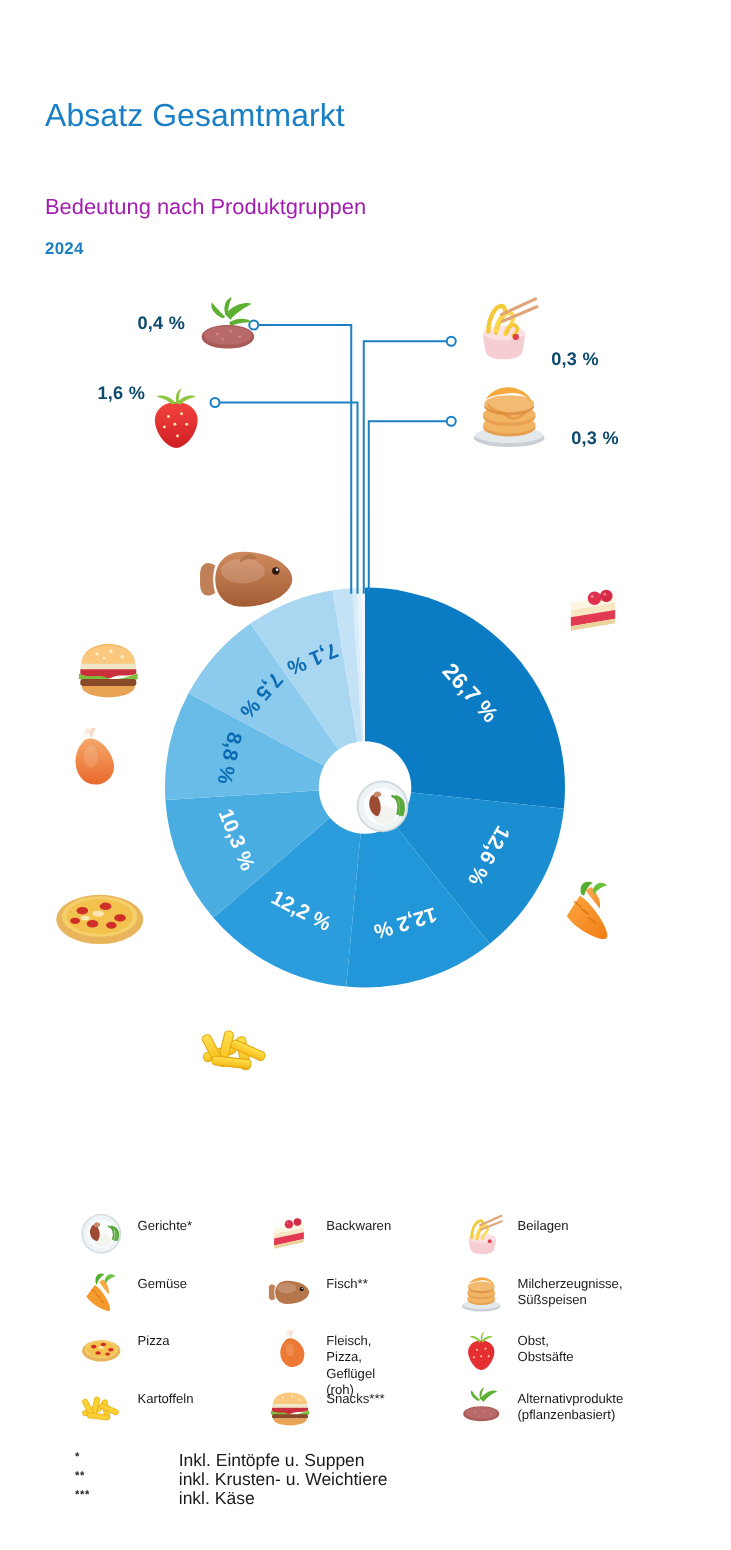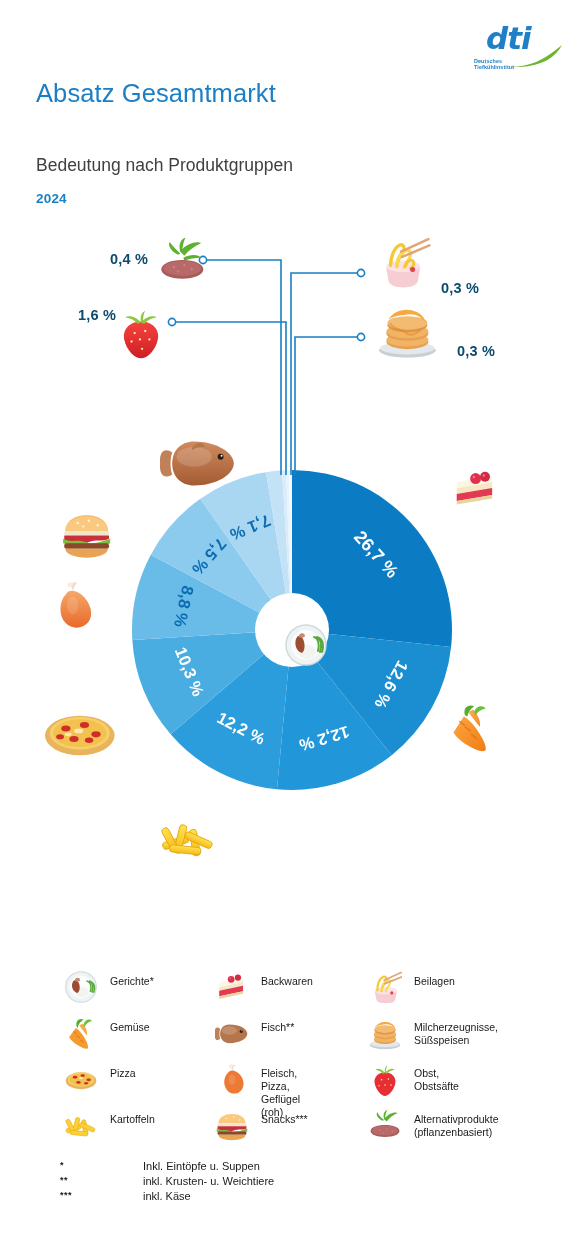--- a/index.html
+++ b/index.html
@@ -31,21 +31,21 @@
   }
 
   
   #title{
     position:absolute;left:36px;top:79px;width:420px;
     color:#1a7fc4;font-size:25.5px;line-height:28px;
     font-weight:400;letter-spacing:.1px;
   }
   #subtitle{
     position:absolute;left:36px;top:155px;width:420px;
-    color:#404040;font-size:17.5px;line-height:21px;font-weight:400;
+    color:#a21caf;font-size:17.5px;line-height:21px;font-weight:400;
   }
   #year{
     position:absolute;left:36px;top:191px;
     color:#1a7fc4;font-size:13.5px;font-weight:bold;letter-spacing:.2px;
   }
 
   
   #chart-area{position:absolute;left:0;top:225px;width:585px;height:680px;}
   #pie-svg{position:absolute;left:0;top:0;}
 
@@ -68,43 +68,33 @@
   }
 
   
   #footnotes{position:absolute;left:60px;top:1160px;width:400px;}
   .fn-row{position:relative;height:15px;}
   .fn-mark{
     position:absolute;left:0;top:0;font-size:9px;color:#1a1a1a;
     font-weight:bold;letter-spacing:.5px;
   }
   .fn-text{
-    position:absolute;left:83px;top:0;font-size:11px;color:#1a1a1a;
+    position:absolute;left:83px;top:0;font-size:14px;color:#1a1a1a;
   }
 
   .slice-label{
     font-weight:bold;
     font-family:"Liberation Sans", sans-serif;
   }
 </style>
 </head>
 <body>
 
 <div class="root">
 
-  <div id="logo">
-    <div class="dti">dti</div>
-    <svg class="swoosh" width="92" height="26" viewBox="0 0 92 26">
-      <path d="M2,14 C22,26 52,26 72,14 C80,9 85,5 90,1 C84,13 70,22 48,23 C26,24 10,20 2,14 Z" fill="#6cb52d"></path>
-    </svg>
-    <div class="subname">
-      <div>Deutsches</div>
-      <div>Tiefkühlinstitut</div>
-    </div>
-  </div>
 
   <div id="title">
     <div>Absatz Gesamtmarkt</div>
   </div>
   <div id="subtitle">Bedeutung nach Produktgruppen</div>
   <div id="year">2024</div>
 
   <div id="chart-area">
 
     <svg id="pie-svg" width="585" height="680" viewBox="0 0 585 680">

